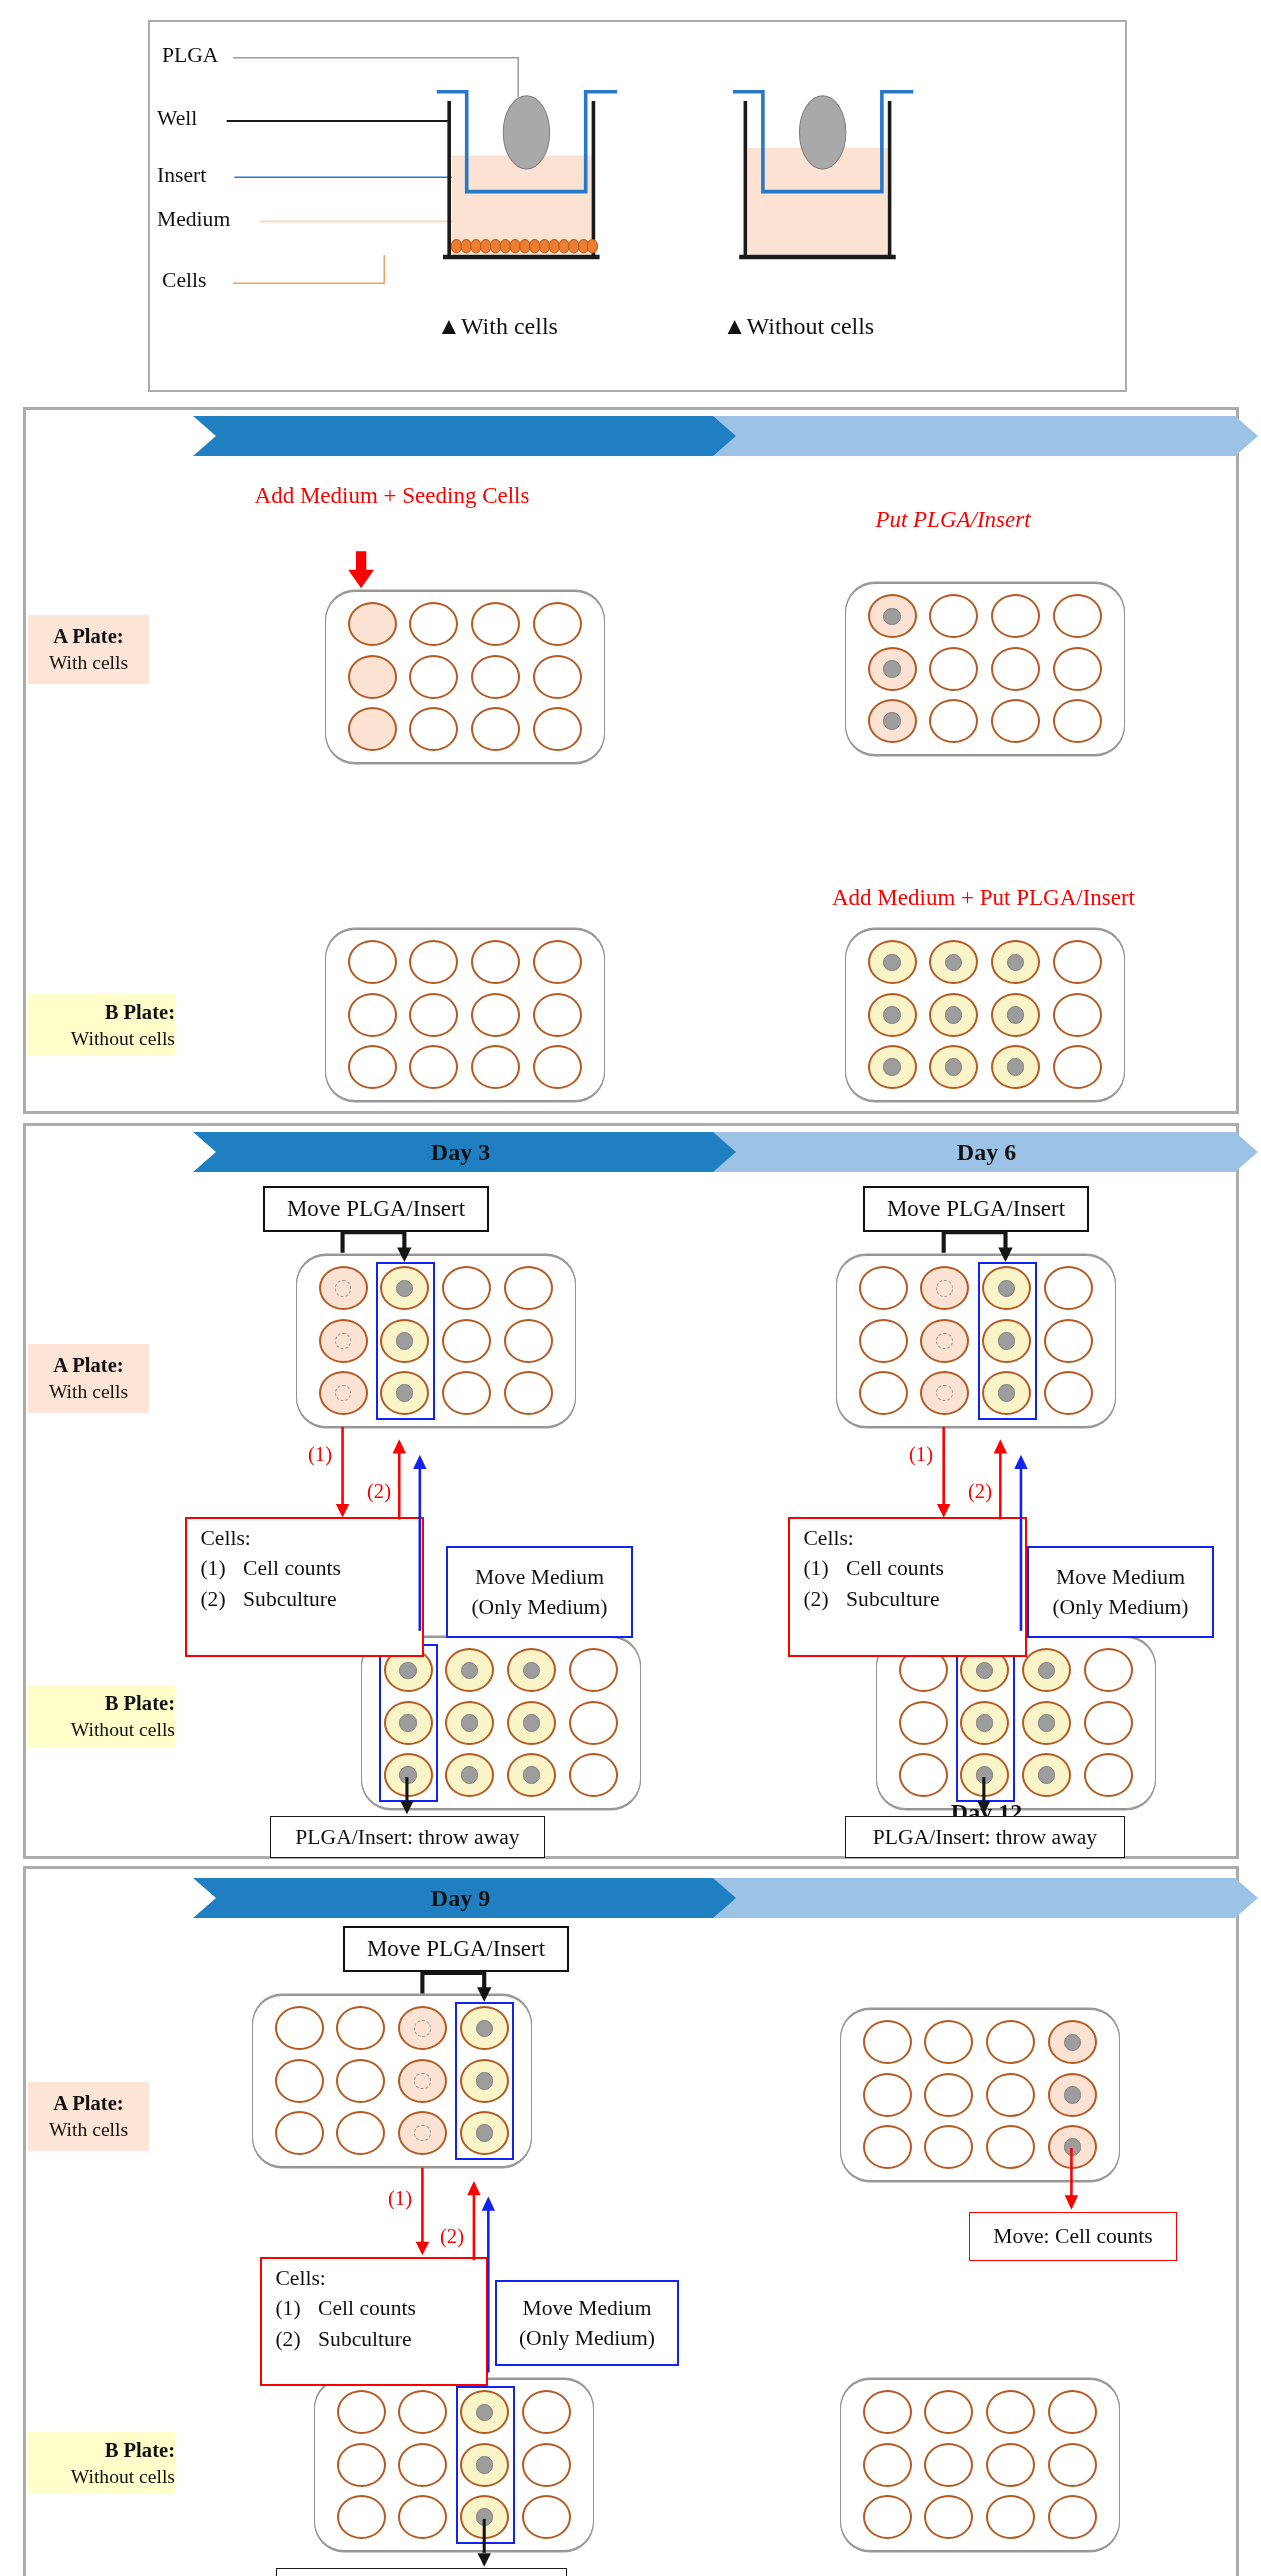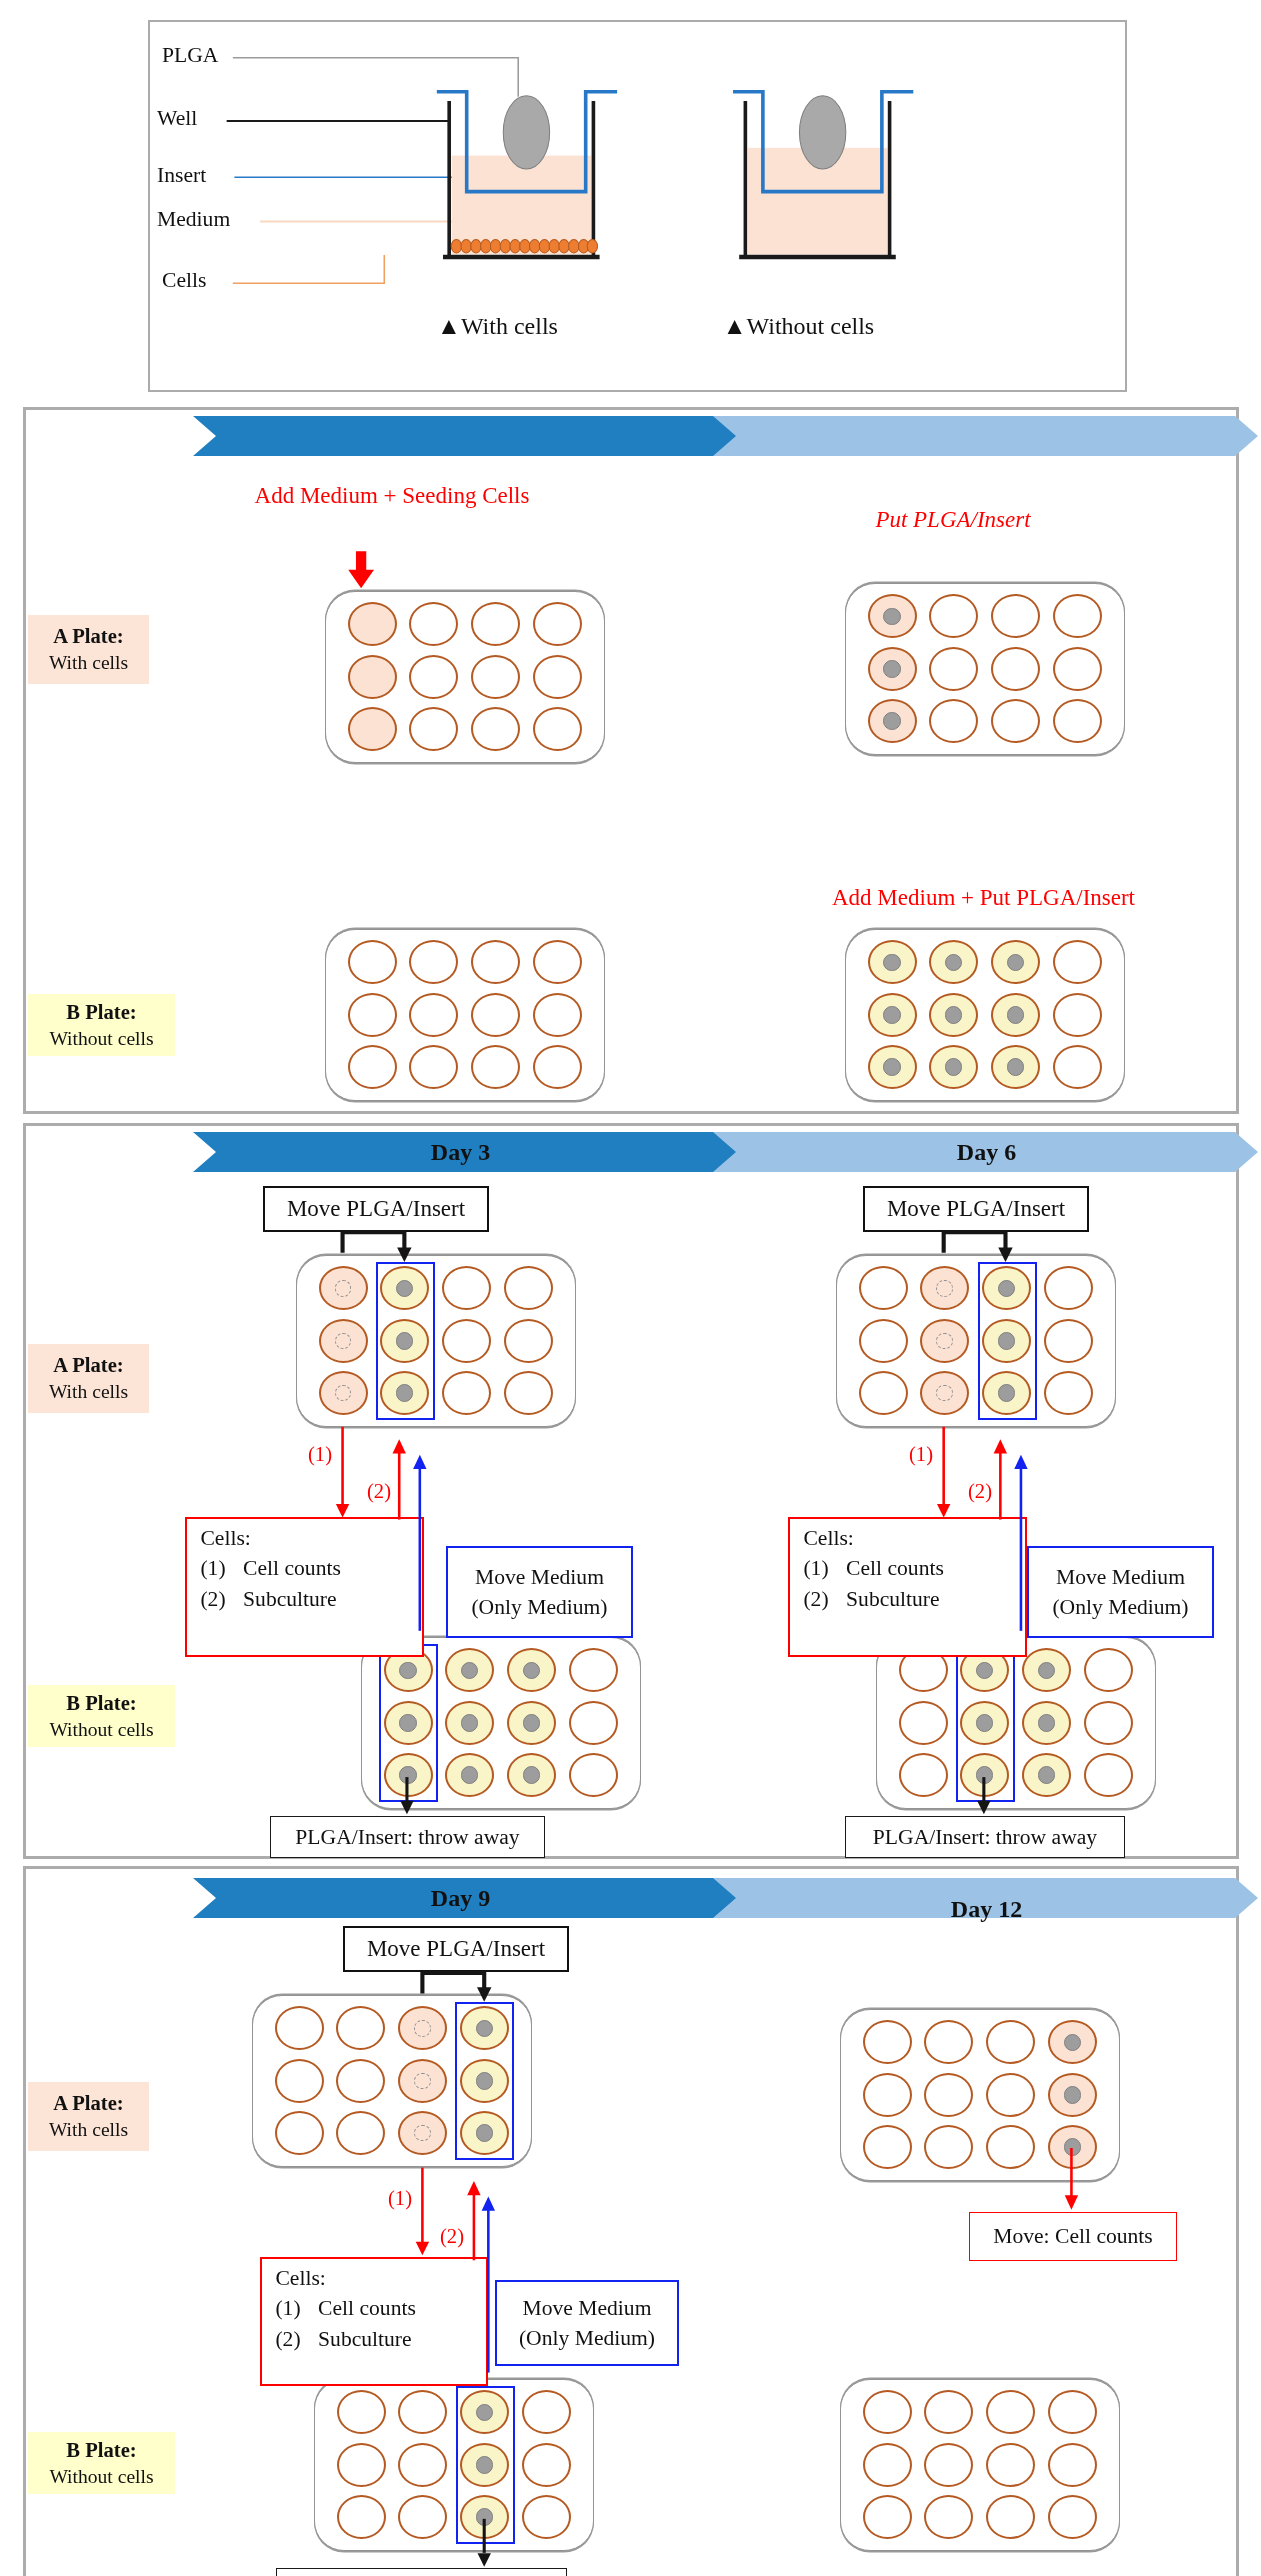--- a/index.html
+++ b/index.html
@@ -24,21 +24,21 @@
   .dot{width:17.5px;height:17.5px;border-radius:50%;background:var(--dot);border:1.5px solid #7F7F7F;box-sizing:border-box;}
   .dashdot{width:16.5px;height:16.5px;border-radius:50%;border:1.5px dashed #8F8F8F;box-sizing:border-box;}
   .col-highlight{position:absolute;width:59px;height:158px;top:6.2px;border:2.6px solid var(--blue);box-sizing:border-box;}
   
   .redtext{position:absolute;z-index:4;color:var(--red);font-size:23px;text-align:center;}
   .numlabel{position:absolute;z-index:6;color:var(--red);font-size:20.6px;}
   .row-label{position:absolute;z-index:4;text-align:center;display:flex;flex-direction:column;justify-content:center;}
   .row-label .t1{font-weight:bold;font-size:20.6px;line-height:1.3;}
   .row-label .t2{font-size:19.6px;line-height:1.3;}
   .row-label.a{background:var(--peach-label);}
-  .row-label.b{background:var(--yellow-label);}
+  .row-label.b{background:var(--yellow-label);text-align:right;}
   .movebox{position:absolute;z-index:4;border:2.1px solid #111;background:#fff;font-size:23px;text-align:center;display:flex;align-items:center;justify-content:center;}
   .cellsbox{position:absolute;z-index:4;border:2.1px solid var(--red);background:#fff;font-size:21.6px;padding:7.2px 0 0 13.4px;color:#111;}
   .cellsbox .cb-row{display:flex;gap:17.5px;margin-top:5.2px;}
   .mmbox{position:absolute;z-index:4;border:2.1px solid var(--blue);background:#fff;font-size:21.6px;color:#111;display:flex;flex-direction:column;align-items:center;justify-content:center;line-height:1.4;}
   .throwbox{position:absolute;z-index:4;border:1.5px solid #1a1a1a;background:#fff;font-size:21.6px;color:#111;display:flex;align-items:center;justify-content:center;}
   .finalbox{position:absolute;z-index:4;border:1.5px solid var(--red);background:#fff;font-size:21.6px;color:#111;display:flex;align-items:center;justify-content:center;}
   .legend-label{position:absolute;z-index:4;font-size:21.6px;}
   .caption{position:absolute;z-index:4;font-size:24px;text-align:center;}
   svg.overlay{position:absolute;left:0;top:0;z-index:5;pointer-events:none;}
   
@@ -75,21 +75,21 @@
   <div class="chev light" style="left:713px;top:416px;width:545px;"></div>
 
   <div class="chev dark" style="left:193px;top:1132px;width:549px;"></div>
   <div class="chev light" style="left:713px;top:1132px;width:545px;"></div>
   <div class="day-label" style="left:216px;top:1132px;">Day 3</div>
   <div class="day-label" style="left:742px;top:1132px;">Day 6</div>
 
   <div class="chev dark" style="left:193px;top:1878px;width:549px;"></div>
   <div class="chev light" style="left:713px;top:1878px;width:545px;"></div>
   <div class="day-label" style="left:216px;top:1878px;">Day 9</div>
-  <div class="day-label" style="left:742px;top:1889px;">Day 12</div>
+  <div class="day-label" style="left:742px;top:1792px;">Day 12</div>
 
   <div class="row-label a" style="left:28px;top:615px;width:121px;height:69px;">
     <div class="t1">A Plate:</div>
     <div class="t2">With cells</div>
   </div>
   <div class="row-label b" style="left:28px;top:994px;width:147px;height:62px;">
     <div class="t1">B Plate:</div>
     <div class="t2">Without cells</div>
   </div>
   <div class="row-label a" style="left:28px;top:1344px;width:121px;height:69px;">

